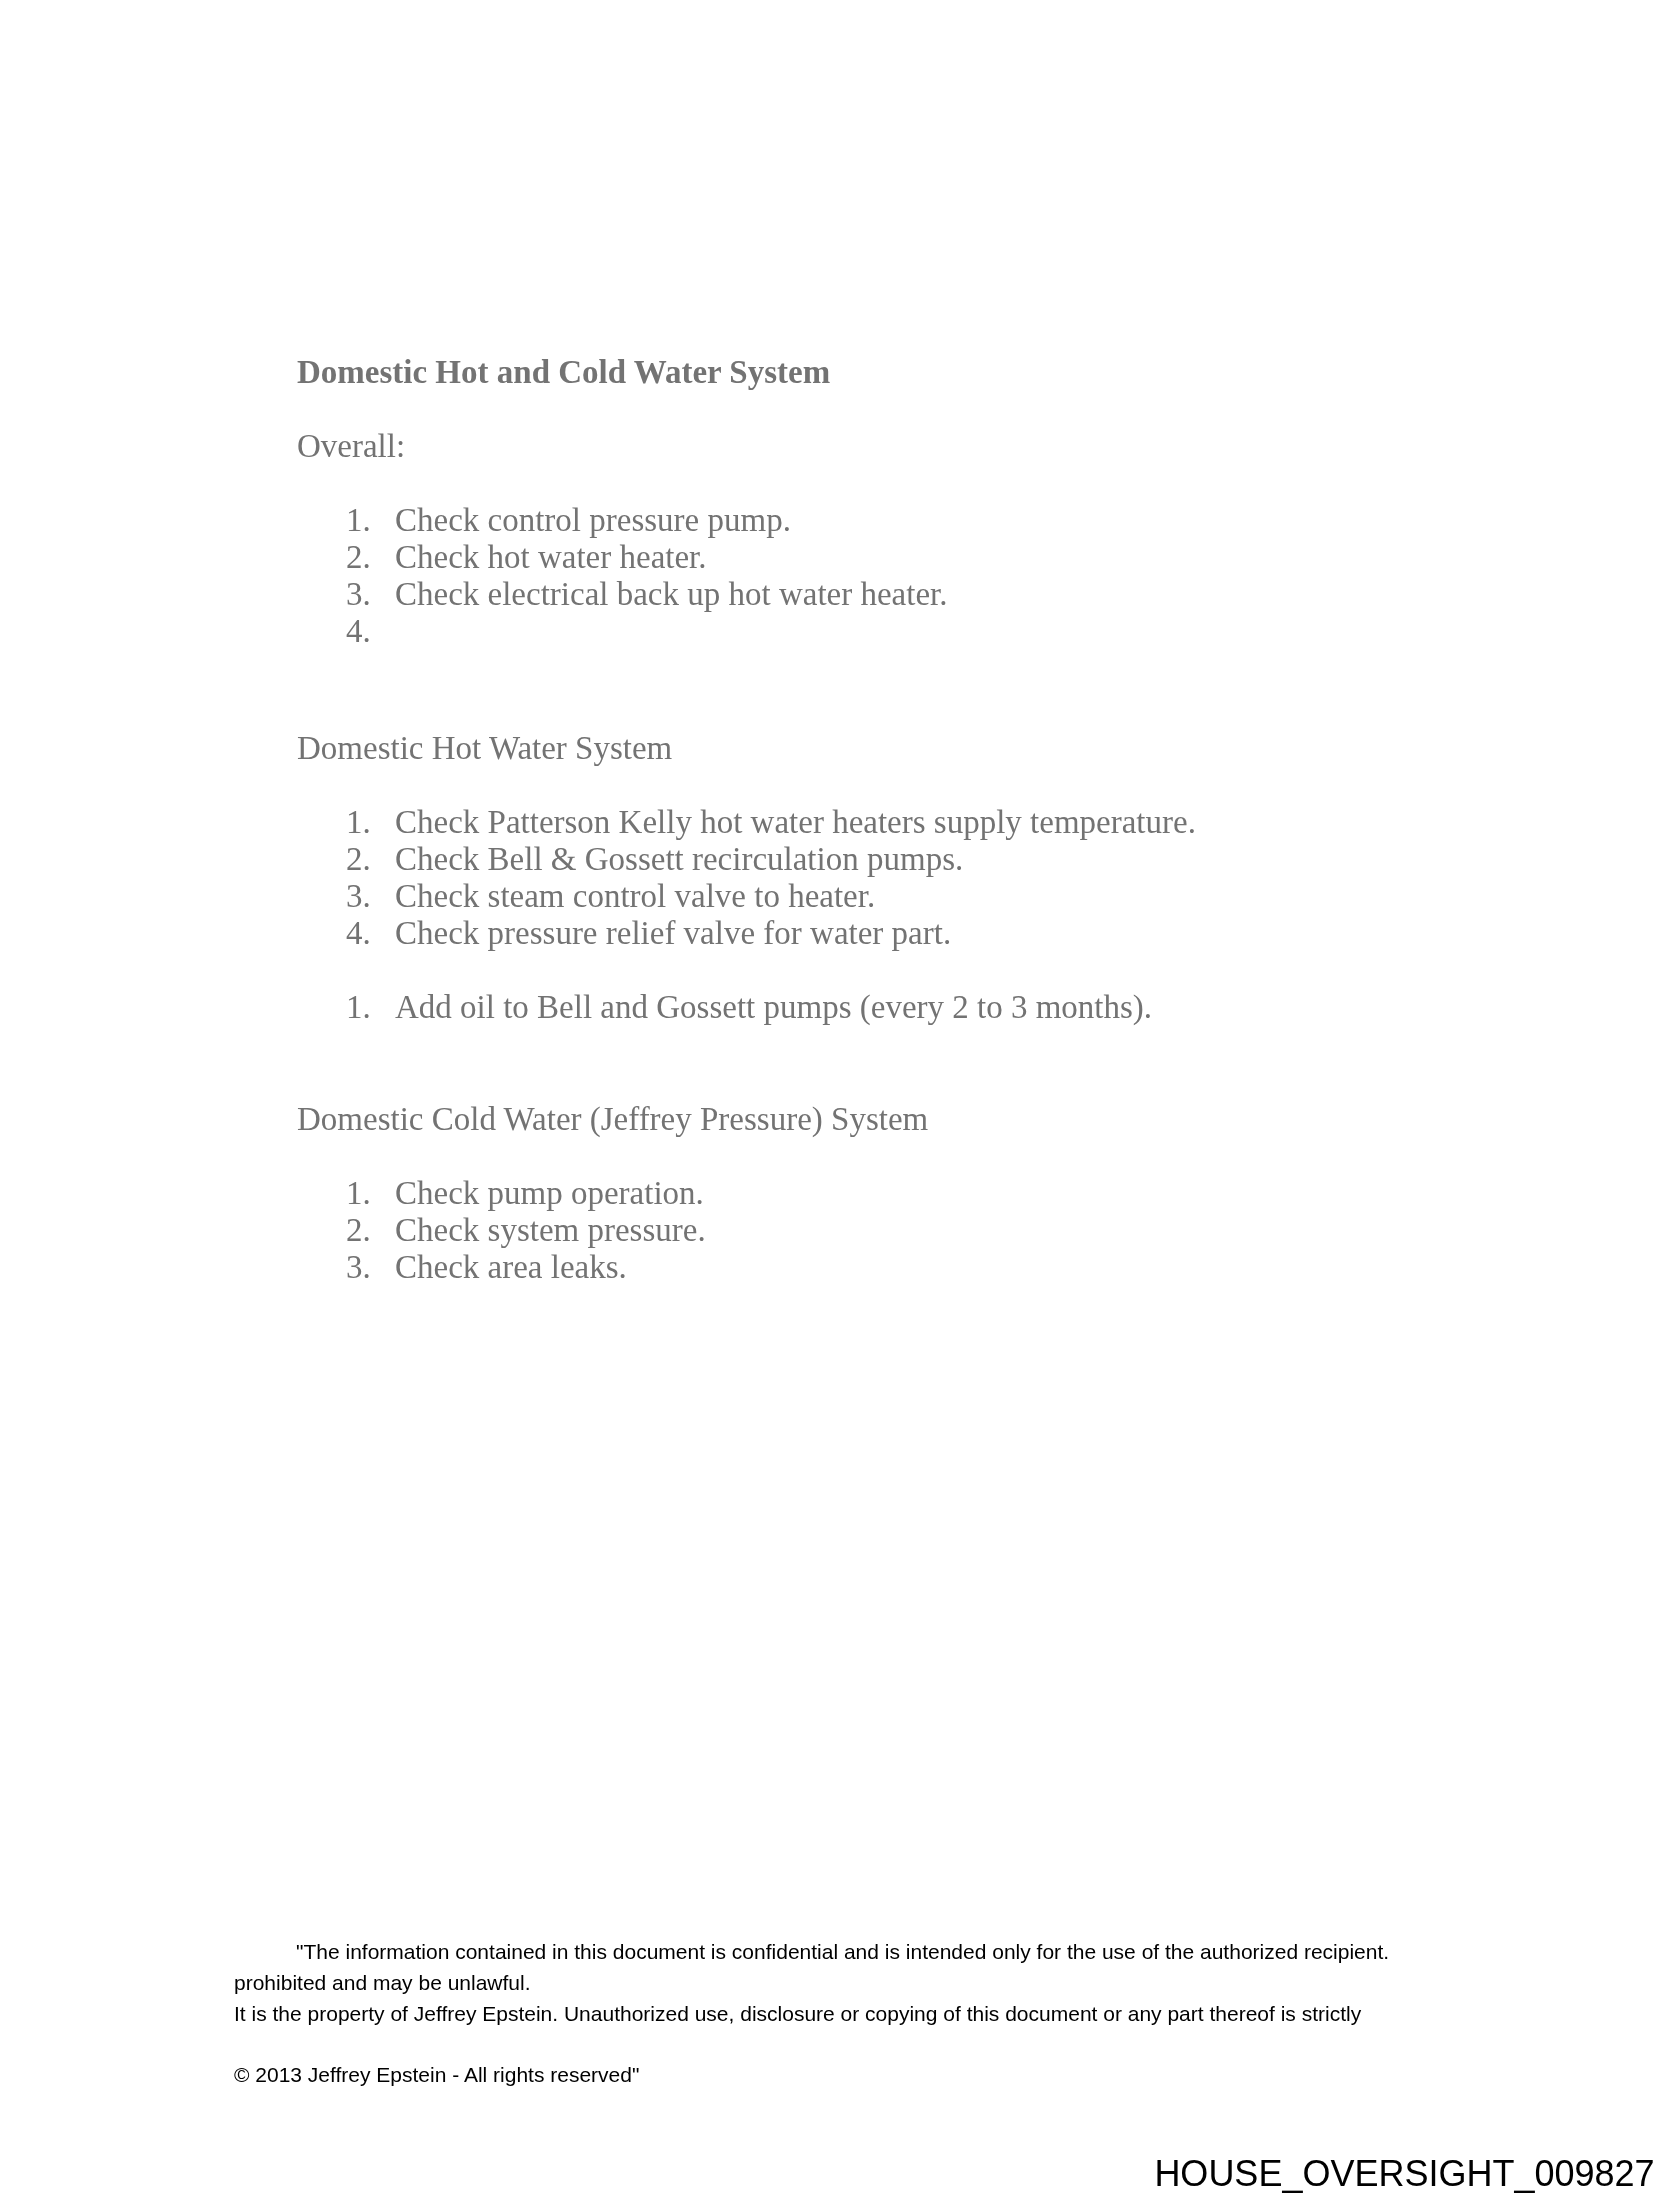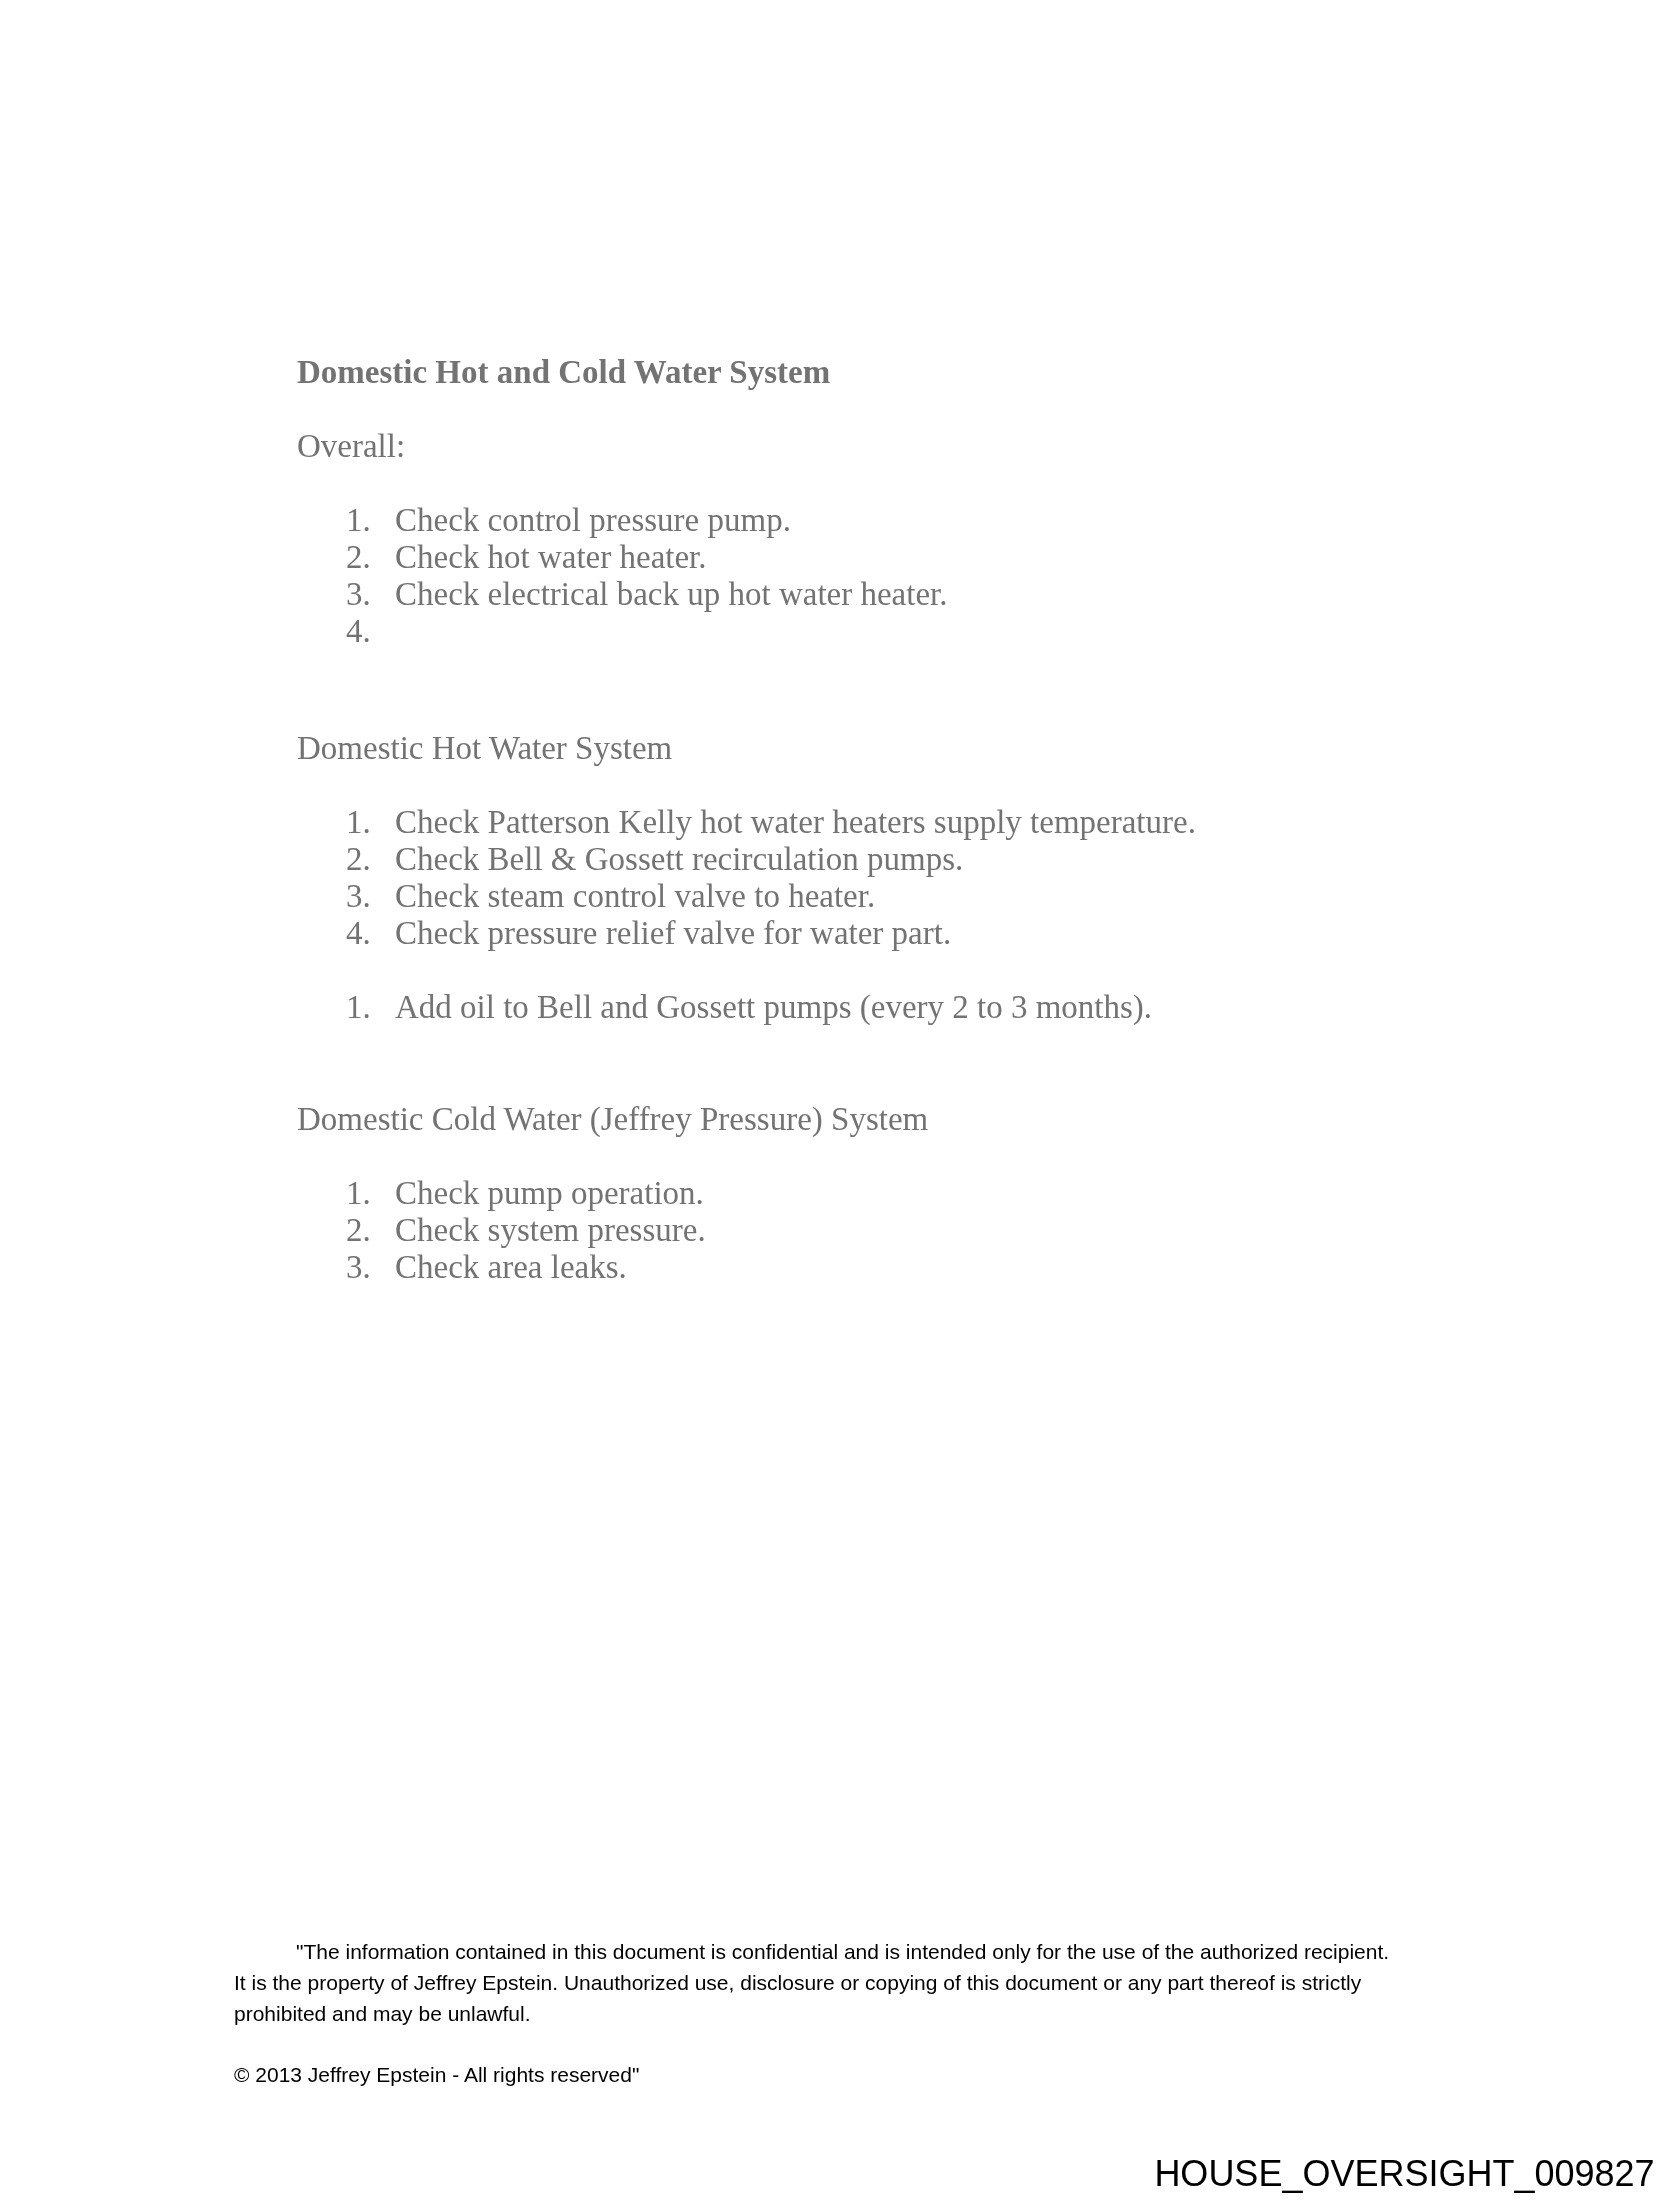--- a/index.html
+++ b/index.html
@@ -150,21 +150,21 @@
       <div class="li">
         <span class="num">3.</span>
         <span class="txt">Check area leaks.</span>
       </div>
     </div>
 
   </main>
 
   <footer class="page-footer">
     <div class="disclaimer-line first">"The information contained in this document is confidential and is intended only for the use of the authorized recipient.</div>
+    <div class="disclaimer-line">prohibited and may be unlawful.</div>
     <div class="disclaimer-line">It is the property of Jeffrey Epstein. Unauthorized use, disclosure or copying of this document or any part thereof is strictly</div>
-    <div class="disclaimer-line">prohibited and may be unlawful.</div>
     <div class="copyright-line">© 2013 Jeffrey Epstein - All rights reserved"</div>
   </footer>
 
   <div class="bates">HOUSE_OVERSIGHT_009827</div>
 
 </div>
 
 
 </body></html>

